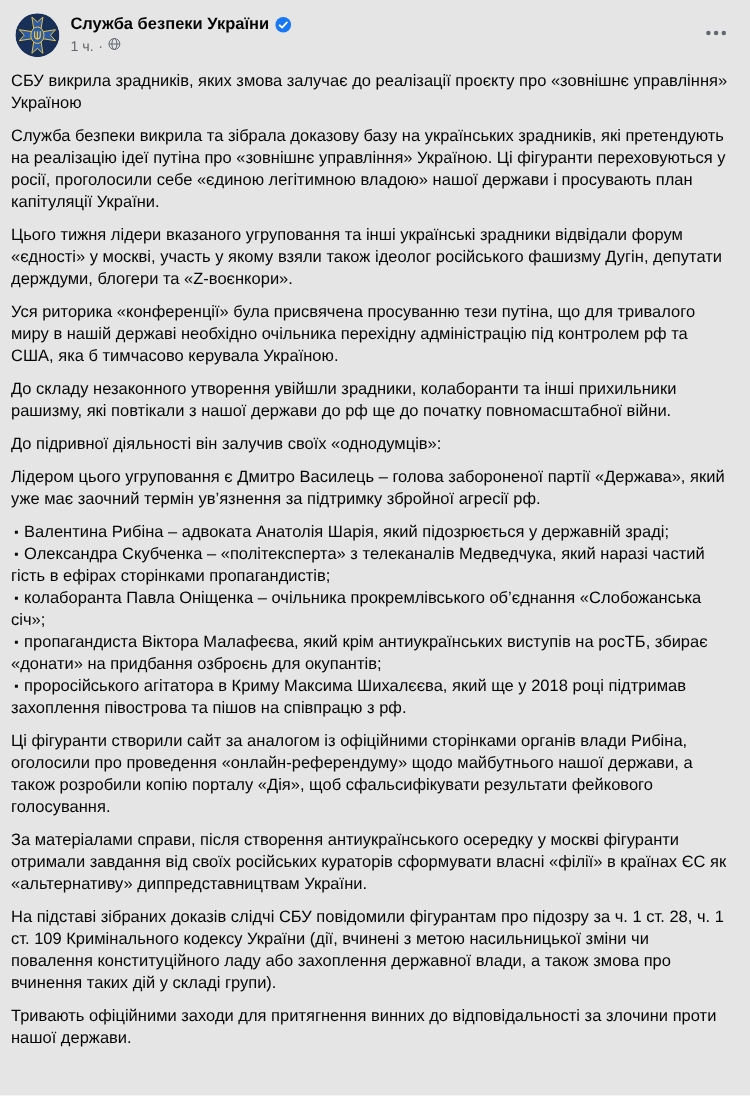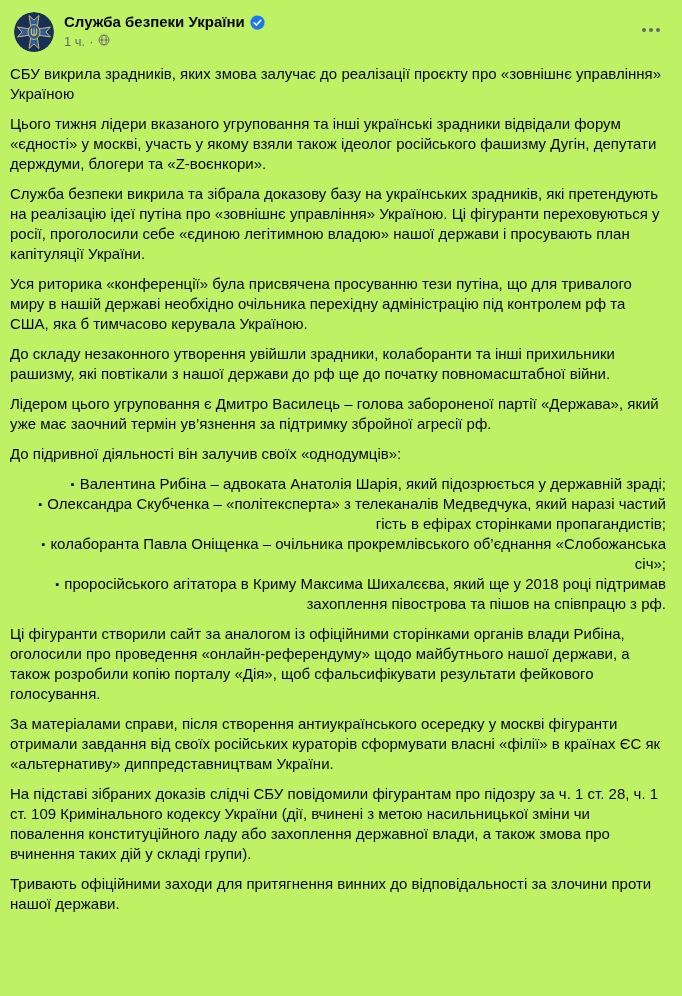--- a/index.html
+++ b/index.html
@@ -1,38 +1,38 @@
 <!DOCTYPE html>
 <html><head>
 <meta charset="utf-8">
 <style>
   html,body { margin:0; padding:0; background:#ffffff; }
   .post-card {
-    width:682px; height:996px; overflow:hidden; background:#bef264;
+    width:682px; height:996px; overflow:hidden; background:#e5e5e5;
     font-family:"Liberation Sans", sans-serif; color:#050505; box-sizing:border-box;
     position:relative;
   }
   
   .post-header { display:flex; align-items:flex-start; padding:12px 16px 0 14px; }
   .avatar-btn { width:40px; height:40px; border-radius:50%; flex:0 0 auto; cursor:pointer; }
   .avatar-btn svg { display:block; border-radius:50%; }
   .header-info { margin-left:10px; flex:1 1 auto; min-width:0; }
   .name-row { display:flex; align-items:center; gap:5px; }
   .page-name { font-size:15px; font-weight:700; line-height:19px; color:#050505; text-decoration:none; cursor:pointer; }
   .verified { display:inline-flex; margin-top:1px; }
   .meta-row { display:flex; align-items:center; gap:4px; margin-top:3px; font-size:13px; color:#65676b; line-height:16px; }
   .meta-row a { color:#65676b; text-decoration:none; cursor:pointer; }
   .more-btn { margin-left:auto; border:none; background:transparent; padding:8px 6px; cursor:pointer;
               display:flex; gap:3px; align-items:center; margin-top:8px; }
   .more-btn i { width:4px; height:4px; border-radius:50%; background:#606770; display:block; }
   
   .post-body { padding:2px 16px 0 10px; font-size:15px; line-height:20px; color:#050505; }
   .post-body p { margin:10px 0; }
   .bullet-list { margin:10px 0; }
-  .bullet-item { margin:0;text-align:right; }
+  .bullet-item { margin:0; }
   .bullet-marker { display:inline-block; font-size:11px; vertical-align:1px; margin:0 5px 0 3px; color:#050505; }
 </style>
 </head>
 <body>
 
 <div class="post-card">
 
   <div class="post-header">
     <div class="avatar-btn">
       <span>
@@ -76,31 +76,32 @@
     </div>
     <button class="more-btn" aria-label="more">
       <i></i>
       <i></i>
       <i></i>
     </button>
   </div>
 
   <div class="post-body">
     <p>СБУ викрила зрадників, яких змова залучає до реалізації проєкту про «зовнішнє управління» Україною</p>
+    <p>Служба безпеки викрила та зібрала доказову базу на українських зрадників, які претендують на реалізацію ідеї путіна про «зовнішнє управління» Україною. Ці фігуранти переховуються у росії, проголосили себе «єдиною легітимною владою» нашої держави і просувають план капітуляції України.</p>
     <p>Цього тижня лідери вказаного угруповання та інші українські зрадники відвідали форум «єдності» у москві, участь у якому взяли також ідеолог російського фашизму Дугін, депутати держдуми, блогери та «Z-воєнкори».</p>
-    <p>Служба безпеки викрила та зібрала доказову базу на українських зрадників, які претендують на реалізацію ідеї путіна про «зовнішнє управління» Україною. Ці фігуранти переховуються у росії, проголосили себе «єдиною легітимною владою» нашої держави і просувають план капітуляції України.</p>
     <p>Уся риторика «конференції» була присвячена просуванню тези путіна, що для тривалого миру в нашій державі необхідно очільника перехідну адміністрацію під контролем рф та США, яка б тимчасово керувала Україною.</p>
     <p>До складу незаконного утворення увійшли зрадники, колаборанти та інші прихильники рашизму, які повтікали з нашої держави до рф ще до початку повномасштабної війни.</p>
+    <p>До підривної діяльності він залучив своїх «однодумців»:</p>
     <p>Лідером цього угруповання є Дмитро Василець – голова забороненої партії «Держава», який уже має заочний термін ув’язнення за підтримку збройної агресії рф.</p>
-    <p>До підривної діяльності він залучив своїх «однодумців»:</p>
 
     <div class="bullet-list">
       <div class="bullet-item"><span class="bullet-marker">▪</span><span>Валентина Рибіна – адвоката Анатолія Шарія, який підозрюється у державній зраді;</span></div>
       <div class="bullet-item"><span class="bullet-marker">▪</span><span>Олександра Скубченка – «політексперта» з телеканалів Медведчука, який наразі частий гість в ефірах сторінками пропагандистів;</span></div>
       <div class="bullet-item"><span class="bullet-marker">▪</span><span>колаборанта Павла Оніщенка – очільника прокремлівського об’єднання «Слобожанська січ»;</span></div>
+      <div class="bullet-item"><span class="bullet-marker">▪</span><span>пропагандиста Віктора Малафеєва, який крім антиукраїнських виступів на росТБ, збирає «донати» на придбання озброєнь для окупантів;</span></div>
       <div class="bullet-item"><span class="bullet-marker">▪</span><span>проросійського агітатора в Криму Максима Шихалєєва, який ще у 2018 році підтримав захоплення півострова та пішов на співпрацю з рф.</span></div>
     </div>
 
     <p>Ці фігуранти створили сайт за аналогом із офіційними сторінками органів влади Рибіна, оголосили про проведення «онлайн-референдуму» щодо майбутнього нашої держави, а також розробили копію порталу «Дія», щоб сфальсифікувати результати фейкового голосування.</p>
     <p>За матеріалами справи, після створення антиукраїнського осередку у москві фігуранти отримали завдання від своїх російських кураторів сформувати власні «філії» в країнах ЄС як «альтернативу» диппредставництвам України.</p>
     <p>На підставі зібраних доказів слідчі СБУ повідомили фігурантам про підозру за ч. 1 ст. 28, ч. 1 ст. 109 Кримінального кодексу України (дії, вчинені з метою насильницької зміни чи повалення конституційного ладу або захоплення державної влади, а також змова про вчинення таких дій у складі групи).</p>
     <p>Тривають офіційними заходи для притягнення винних до відповідальності за злочини проти нашої держави.</p>
 
   </div>
 

